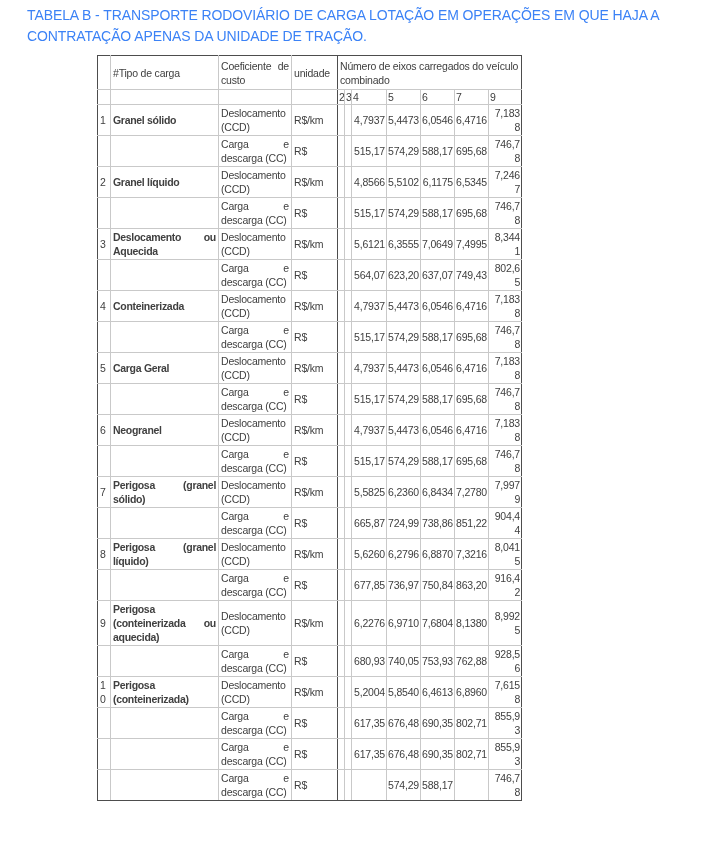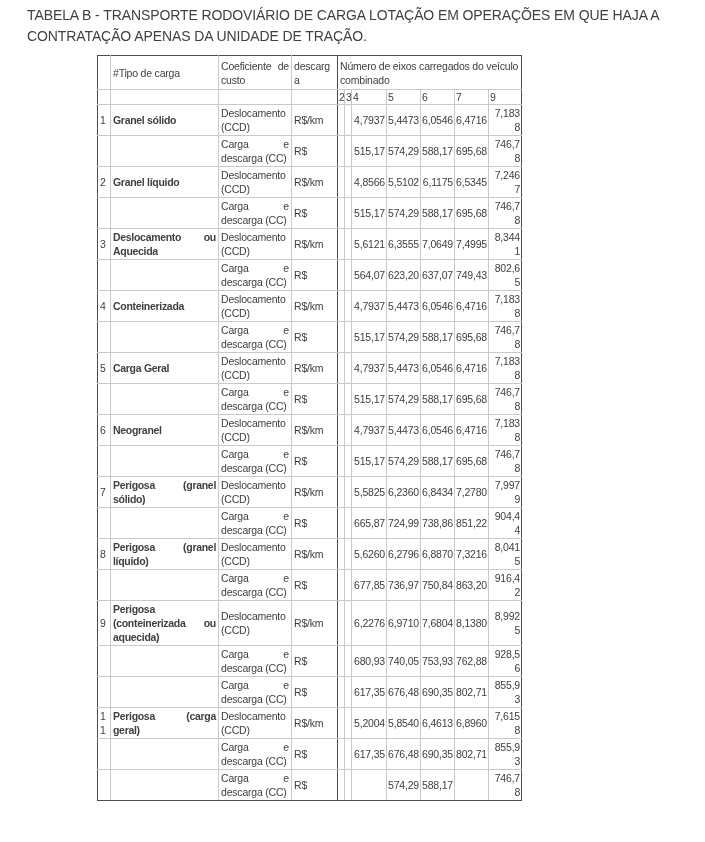--- a/index.html
+++ b/index.html
@@ -2,21 +2,21 @@
 <html><head>
 <meta charset="utf-8">
 <style>
   html,body { margin:0; padding:0; background:#ffffff; }
   .page {
     position:relative; width:705px; height:842px; background:#ffffff;
     font-family:"Liberation Sans", sans-serif; overflow:hidden;
   }
   .title {
     position:absolute; left:27px; top:5px; width:676px;
-    font-size:14px; line-height:21px; color:#404040; letter-spacing:-0.1px;
+    font-size:14px; line-height:21px; color:#3b82f6; letter-spacing:-0.1px;
   }
   table.freight {
     position:absolute; left:97px; top:55px;
     border-collapse:collapse; table-layout:fixed; width:424px;
     font-size:10.5px; line-height:14px; color:#404040; letter-spacing:-0.2px;
   }
   td {
     border:1px solid #c9c9c9; padding:1px 2px; vertical-align:middle;
     overflow:hidden; word-wrap:break-word;
   }
@@ -54,21 +54,21 @@
         <col style="width:34px">
         <col style="width:34px">
       <col style="width:34px">
         <col style="width:33px">
     </colgroup>
     <thead>
       <tr class="r1">
         <td></td>
         <td>#Tipo de carga</td>
         <td class="justify dark-l">Coeficiente de custo</td>
-        <td class="dark-r">descarga</td>
+        <td class="dark-r">unidade</td>
         <td colspan="7" class="dark-l">Número de eixos carregados do veículo combinado</td>
       </tr>
       <tr class="r2">
         <td></td>
         <td></td>
         <td class="dark-l"></td>
         <td class="dark-r"></td>
         <td class="ax dark-l">2</td>
         <td class="ax">3</td>
         <td>4</td>
@@ -307,46 +307,46 @@
           <td class="dark-r">R$</td>
           <td class="ax dark-l"></td>
           <td class="ax"></td>
           <td class="val">680,93</td>
           <td class="val">740,05</td>
           <td class="val">753,93</td>
           <td class="val">762,88</td>
           <td class="val">928,56</td>
         </tr>
         <tr>
+          <td>10</td>
+          <td class="justify tipo">Perigosa (conteinerizada)</td>
+          <td class="justify dark-l">Deslocamento (CCD)</td>
+          <td class="dark-r">R$/km</td>
+          <td class="ax dark-l"></td>
+          <td class="ax"></td>
+          <td class="val">5,2004</td>
+          <td class="val">5,8540</td>
+          <td class="val">6,4613</td>
+          <td class="val">6,8960</td>
+          <td class="val">7,6158</td>
+        </tr>
+        <tr>
           <td></td>
           <td class="tipo"></td>
           <td class="justify dark-l">Carga e descarga (CC)</td>
           <td class="dark-r">R$</td>
           <td class="ax dark-l"></td>
           <td class="ax"></td>
           <td class="val">617,35</td>
           <td class="val">676,48</td>
           <td class="val">690,35</td>
           <td class="val">802,71</td>
           <td class="val">855,93</td>
         </tr>
         <tr>
-          <td>11</td>
-          <td class="justify tipo">Perigosa (carga geral)</td>
-          <td class="justify dark-l">Deslocamento (CCD)</td>
-          <td class="dark-r">R$/km</td>
-          <td class="ax dark-l"></td>
-          <td class="ax"></td>
-          <td class="val">5,2004</td>
-          <td class="val">5,8540</td>
-          <td class="val">6,4613</td>
-          <td class="val">6,8960</td>
-          <td class="val">7,6158</td>
-        </tr>
-        <tr>
           <td></td>
           <td class="tipo"></td>
           <td class="justify dark-l">Carga e descarga (CC)</td>
           <td class="dark-r">R$</td>
           <td class="ax dark-l"></td>
           <td class="ax"></td>
           <td class="val">617,35</td>
           <td class="val">676,48</td>
           <td class="val">690,35</td>
           <td class="val">802,71</td>

